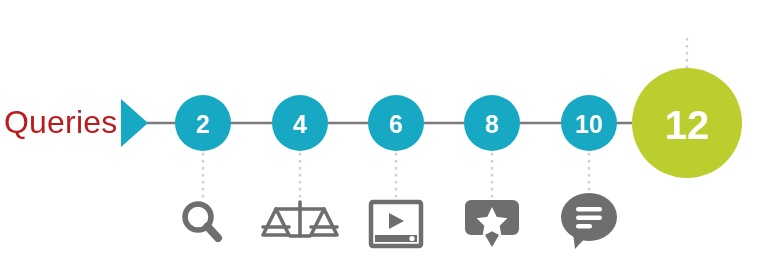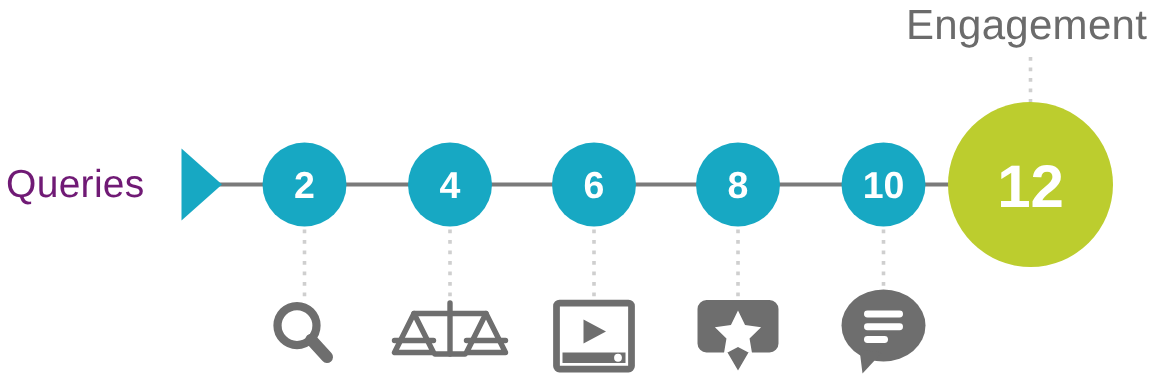--- a/index.html
+++ b/index.html
@@ -17,23 +17,23 @@
     height: 257px;
     overflow: hidden;
     background: #ffffff;
   }
 
   
   .label-queries {
     position: absolute;
     left: 4px;
     top: 103px;
-    font-size: 26px;
+    font-size: 32px;
     line-height: 38px;
-    color: #701a75;
+    color: #b91c1c;
     letter-spacing: 0.2px;
     white-space: nowrap;
   }
   .label-engagement {
     position: absolute;
     left: 604px;
     top: -1px;
     font-size: 28px;
     line-height: 36px;
     color: #6b6b6b;
@@ -61,21 +61,20 @@
   .node-number.small { font-size: 25px; }
   .node-number.big   { font-size: 40px; }
 </style>
 </head>
 <body>
 
 <div id="infographic">
 
   <div class="label-queries">Queries</div>
 
-  <div class="label-engagement">Engagement</div>
 
   <svg class="stage" viewBox="0 0 769 257">
 
     <line id="connector" x1="140" y1="123" x2="687" y2="123" stroke="#7a7a7a" stroke-width="2.6"></line>
 
     <polygon id="start-arrow" points="121,99 121,147 148,123" fill="#17a8c3"></polygon>
 
     <g id="drop-lines" stroke="#cfcfcf" stroke-width="2.4" stroke-dasharray="2.5 4.5" stroke-linecap="butt">
       <line x1="203" y1="153" x2="203" y2="198"></line>
       <line x1="300" y1="153" x2="300" y2="198"></line>

